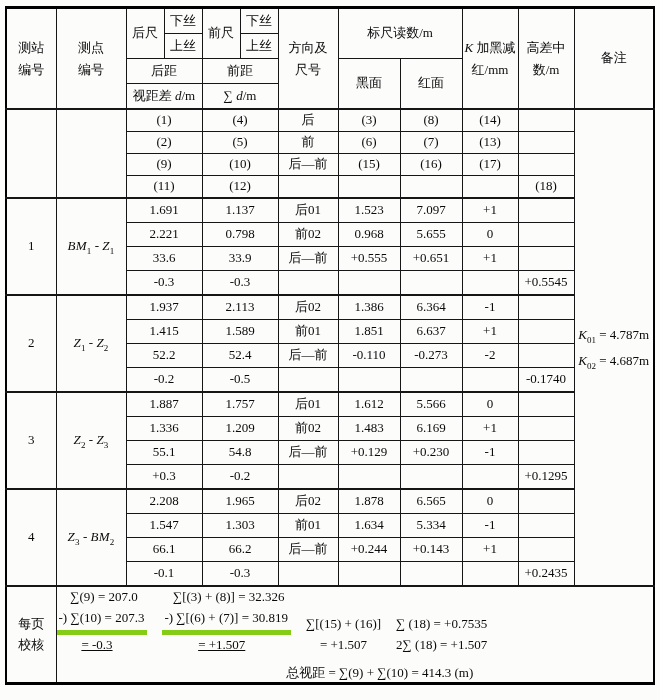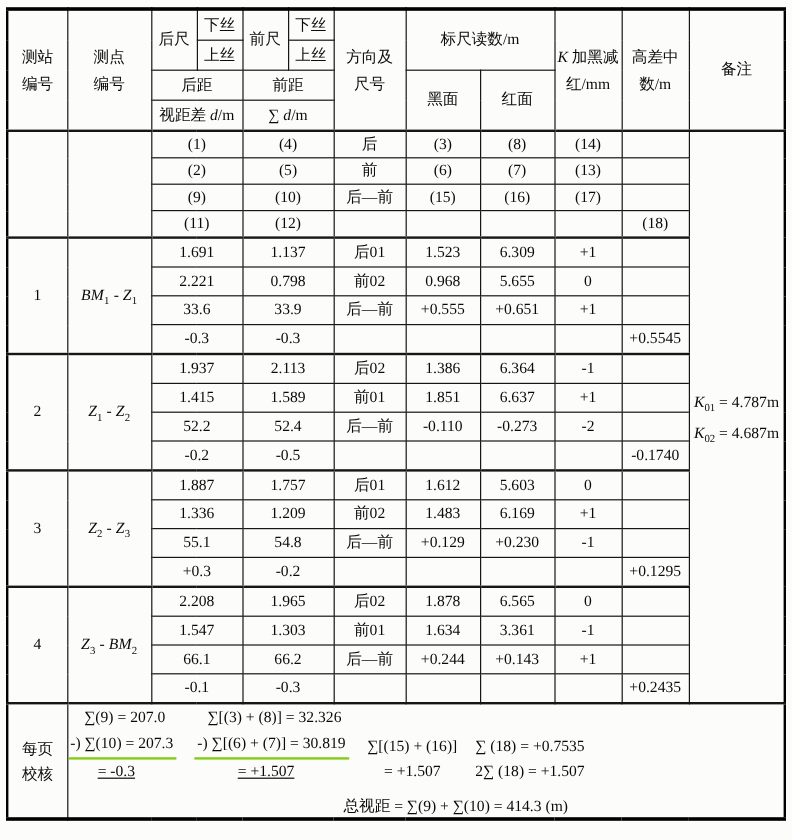--- a/index.html
+++ b/index.html
@@ -28,21 +28,21 @@
   i { font-style:italic; font-family:"Liberation Serif","DejaVu Serif",serif; }
   .pt i, .pt sub { letter-spacing:.2px; }
   .remarks-cell { text-align:left; padding-left:7px; }
   .kline { line-height:2.0; font-size:13px; white-space:nowrap; }
   .f-label { vertical-align:middle; }
   .f-body { text-align:left; vertical-align:top; padding:9px 0 0 16px; }
   .f-groups { display:flex; align-items:flex-end; gap:15px; }
   .grp { font-size:13px; white-space:nowrap; }
   .grp div { line-height:1.6; }
   .g-l1 { padding-left:4px; }
-  .g-l2 { border-bottom:2px solid #84cc16; padding:0 3px 1px 2px; }
+  .g-l2 { border-bottom:5px solid #84cc16; padding:0 3px 1px 2px; }
   .g-l3 { text-align:center; padding-right:10px;text-decoration:underline; }
   .grp-c2 { text-align:center; }
   .grp-r { text-align:right; }
   .f-total { margin-top:10px; padding-left:12px; font-size:13px; white-space:nowrap;margin-left:38px; }
 </style>
 </head>
 <body>
 
 <div class="page">
 <table class="tbl">
@@ -148,21 +148,21 @@
     <td>(18)</td>
   </tr>
 
   <tr class="sr block-start">
     <td rowspan="4">1</td>
     <td rowspan="4" class="pt"><i>BM</i><sub>1</sub><span> - </span><i>Z</i><sub>1</sub></td>
     <td colspan="2">1.691</td>
     <td colspan="2">1.137</td>
     <td>后01</td>
     <td>1.523</td>
-    <td>6.309</td>
+    <td>7.097</td>
     <td>+1</td>
     <td></td>
   </tr>
   <tr class="sr">
     <td colspan="2">2.221</td>
     <td colspan="2">0.798</td>
     <td>前02</td>
     <td>0.968</td>
     <td>5.655</td>
     <td>0</td>
@@ -226,21 +226,21 @@
     <td>-0.1740</td>
   </tr>
 
   <tr class="sr block-start">
     <td rowspan="4">3</td>
     <td rowspan="4" class="pt"><i>Z</i><sub>2</sub><span> - </span><i>Z</i><sub>3</sub></td>
     <td colspan="2">1.887</td>
     <td colspan="2">1.757</td>
     <td>后01</td>
     <td>1.612</td>
-    <td>5.603</td>
+    <td>5.566</td>
     <td>0</td>
     <td></td>
   </tr>
   <tr class="sr">
     <td colspan="2">1.336</td>
     <td colspan="2">1.209</td>
     <td>前02</td>
     <td>1.483</td>
     <td>6.169</td>
     <td>+1</td>
@@ -274,21 +274,21 @@
     <td>1.878</td>
     <td>6.565</td>
     <td>0</td>
     <td></td>
   </tr>
   <tr class="sr">
     <td colspan="2">1.547</td>
     <td colspan="2">1.303</td>
     <td>前01</td>
     <td>1.634</td>
-    <td>3.361</td>
+    <td>5.334</td>
     <td>-1</td>
     <td></td>
   </tr>
   <tr class="sr">
     <td colspan="2">66.1</td>
     <td colspan="2">66.2</td>
     <td>后—前</td>
     <td>+0.244</td>
     <td>+0.143</td>
     <td>+1</td>

